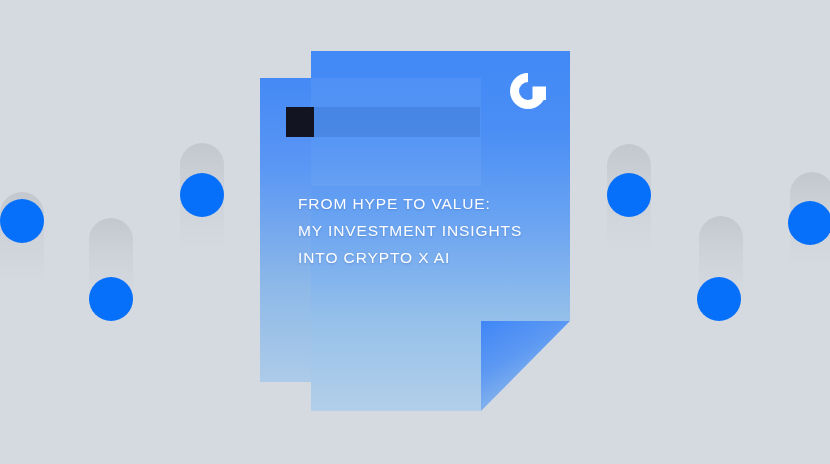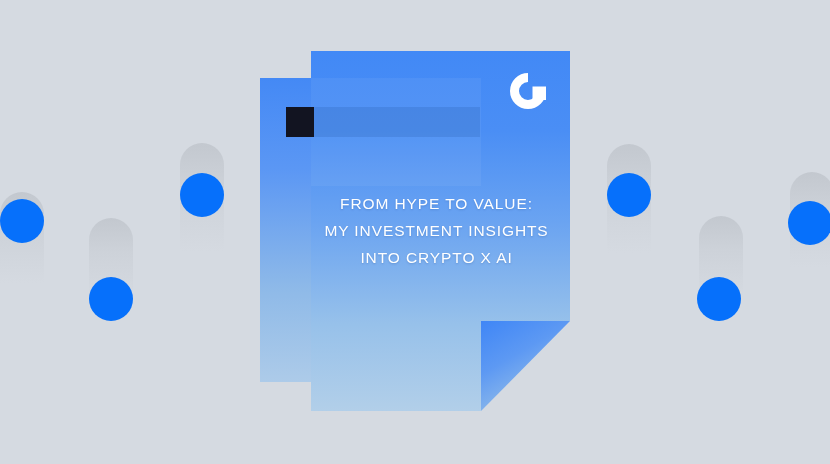--- a/index.html
+++ b/index.html
@@ -80,23 +80,23 @@
   
   .logo {
     position:absolute;
     left:506px; top:69px;
     width:44px; height:44px;
   }
 
   
   .title {
     position:absolute;
-    left:307px; top:190px;
+    left:298px; top:190px;
     width:259px;
-    text-align:center;
+    text-align:left;
     color:#ffffff;
     font-size:15.5px;
     font-weight:400;
     letter-spacing:0.9px;
     line-height:27px;
     text-transform:uppercase;
     text-shadow:0 1px 2px rgba(30,70,140,0.25);
     white-space:pre-line;
   }
 </style>

